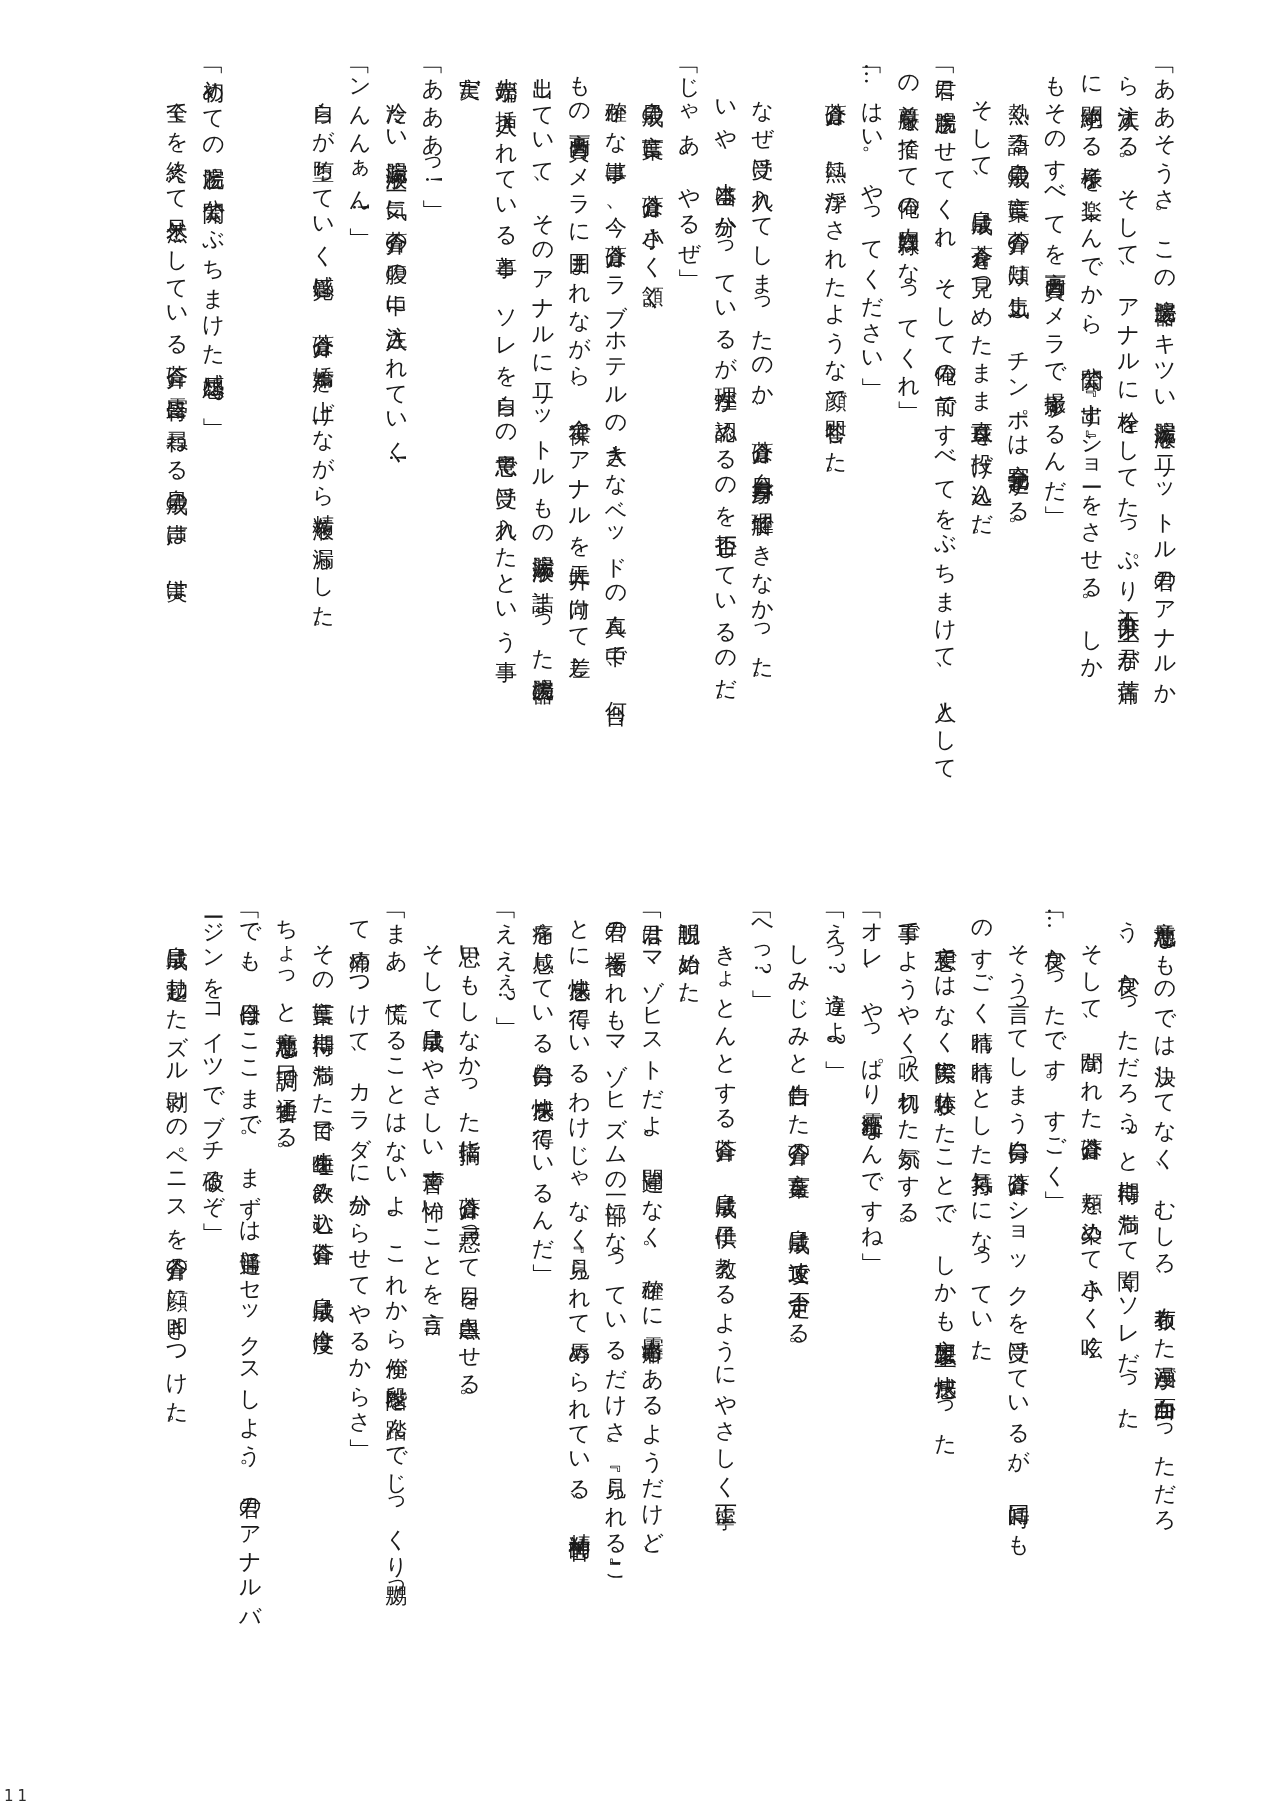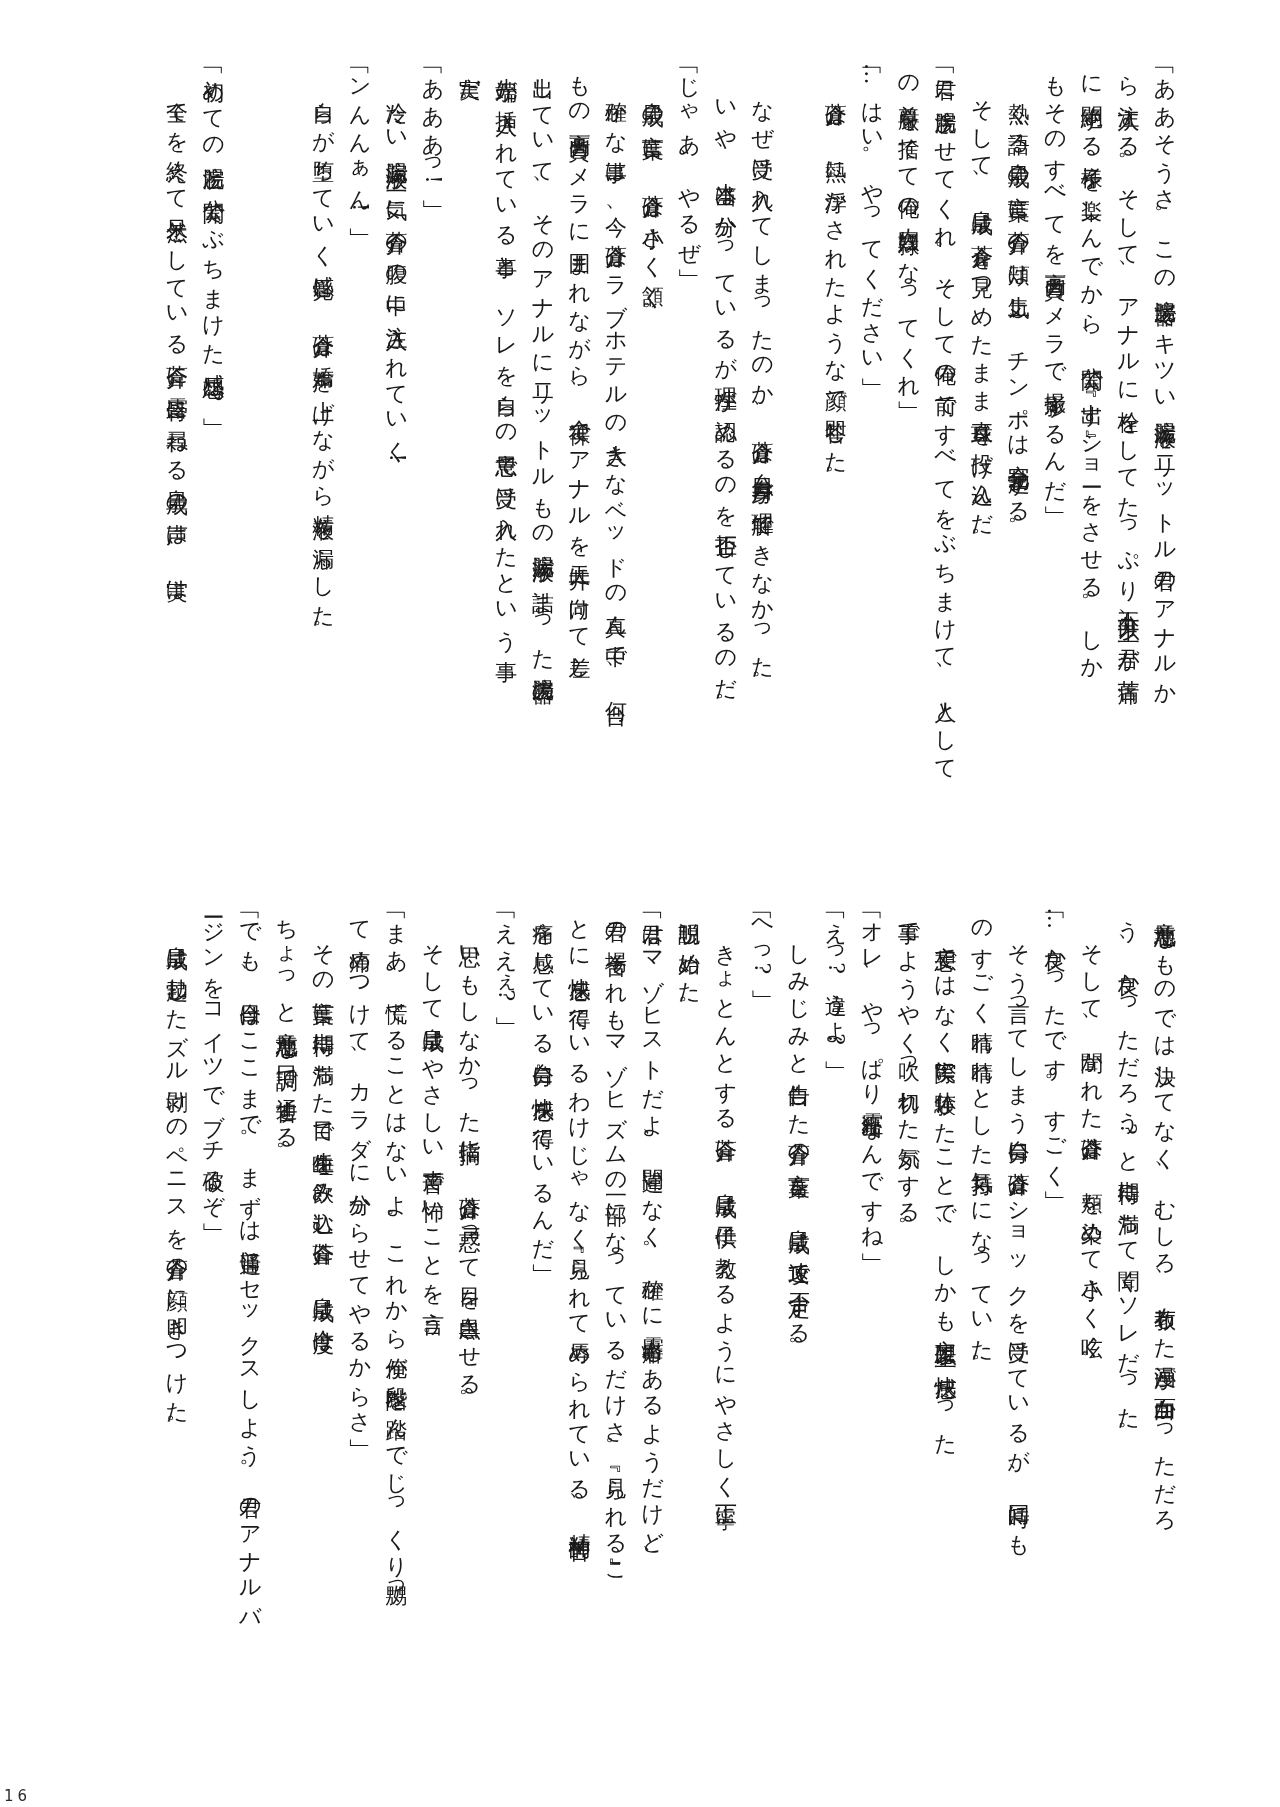--- a/index.html
+++ b/index.html
@@ -104,14 +104,14 @@
       <p class="vline">　思いもしなかった指摘に、蒼介は戸惑って目を白黒させる。</p>
       <p class="vline">　そして皇成はやさしい声音で怖いことを言う。</p>
       <p class="vline">「まあ、慌てることはないよ。これから俺が段階を踏んでじっくり嬲っ</p>
       <p class="vline">て痛めつけて、カラダに分からせてやるからさ」</p>
       <p class="vline">　その言葉に期待に満ちた目で生唾を飲み込む蒼介に、皇成は今度は</p>
       <p class="vline">ちょっと意地悪な口調で通告する。</p>
       <p class="vline">「でも、今日はここまで。まずは普通にセックスしよう。君のアナルバ</p>
       <p class="vline">ージンをコイツでブチ破るぞ」</p>
       <p class="vline">　皇成は勃起したズル剥けのペニスを蒼介の顔に叩きつけた。</p>
     </div>
-  <div class="page-number">16</div>
+  <div class="page-number">11</div>
 </div>
 
 </body></html>

